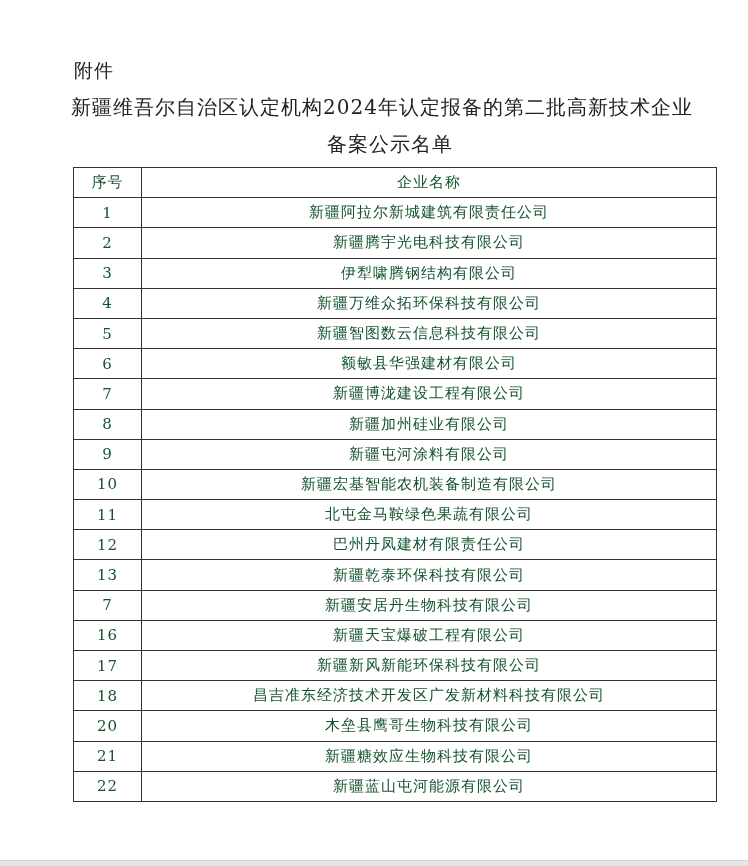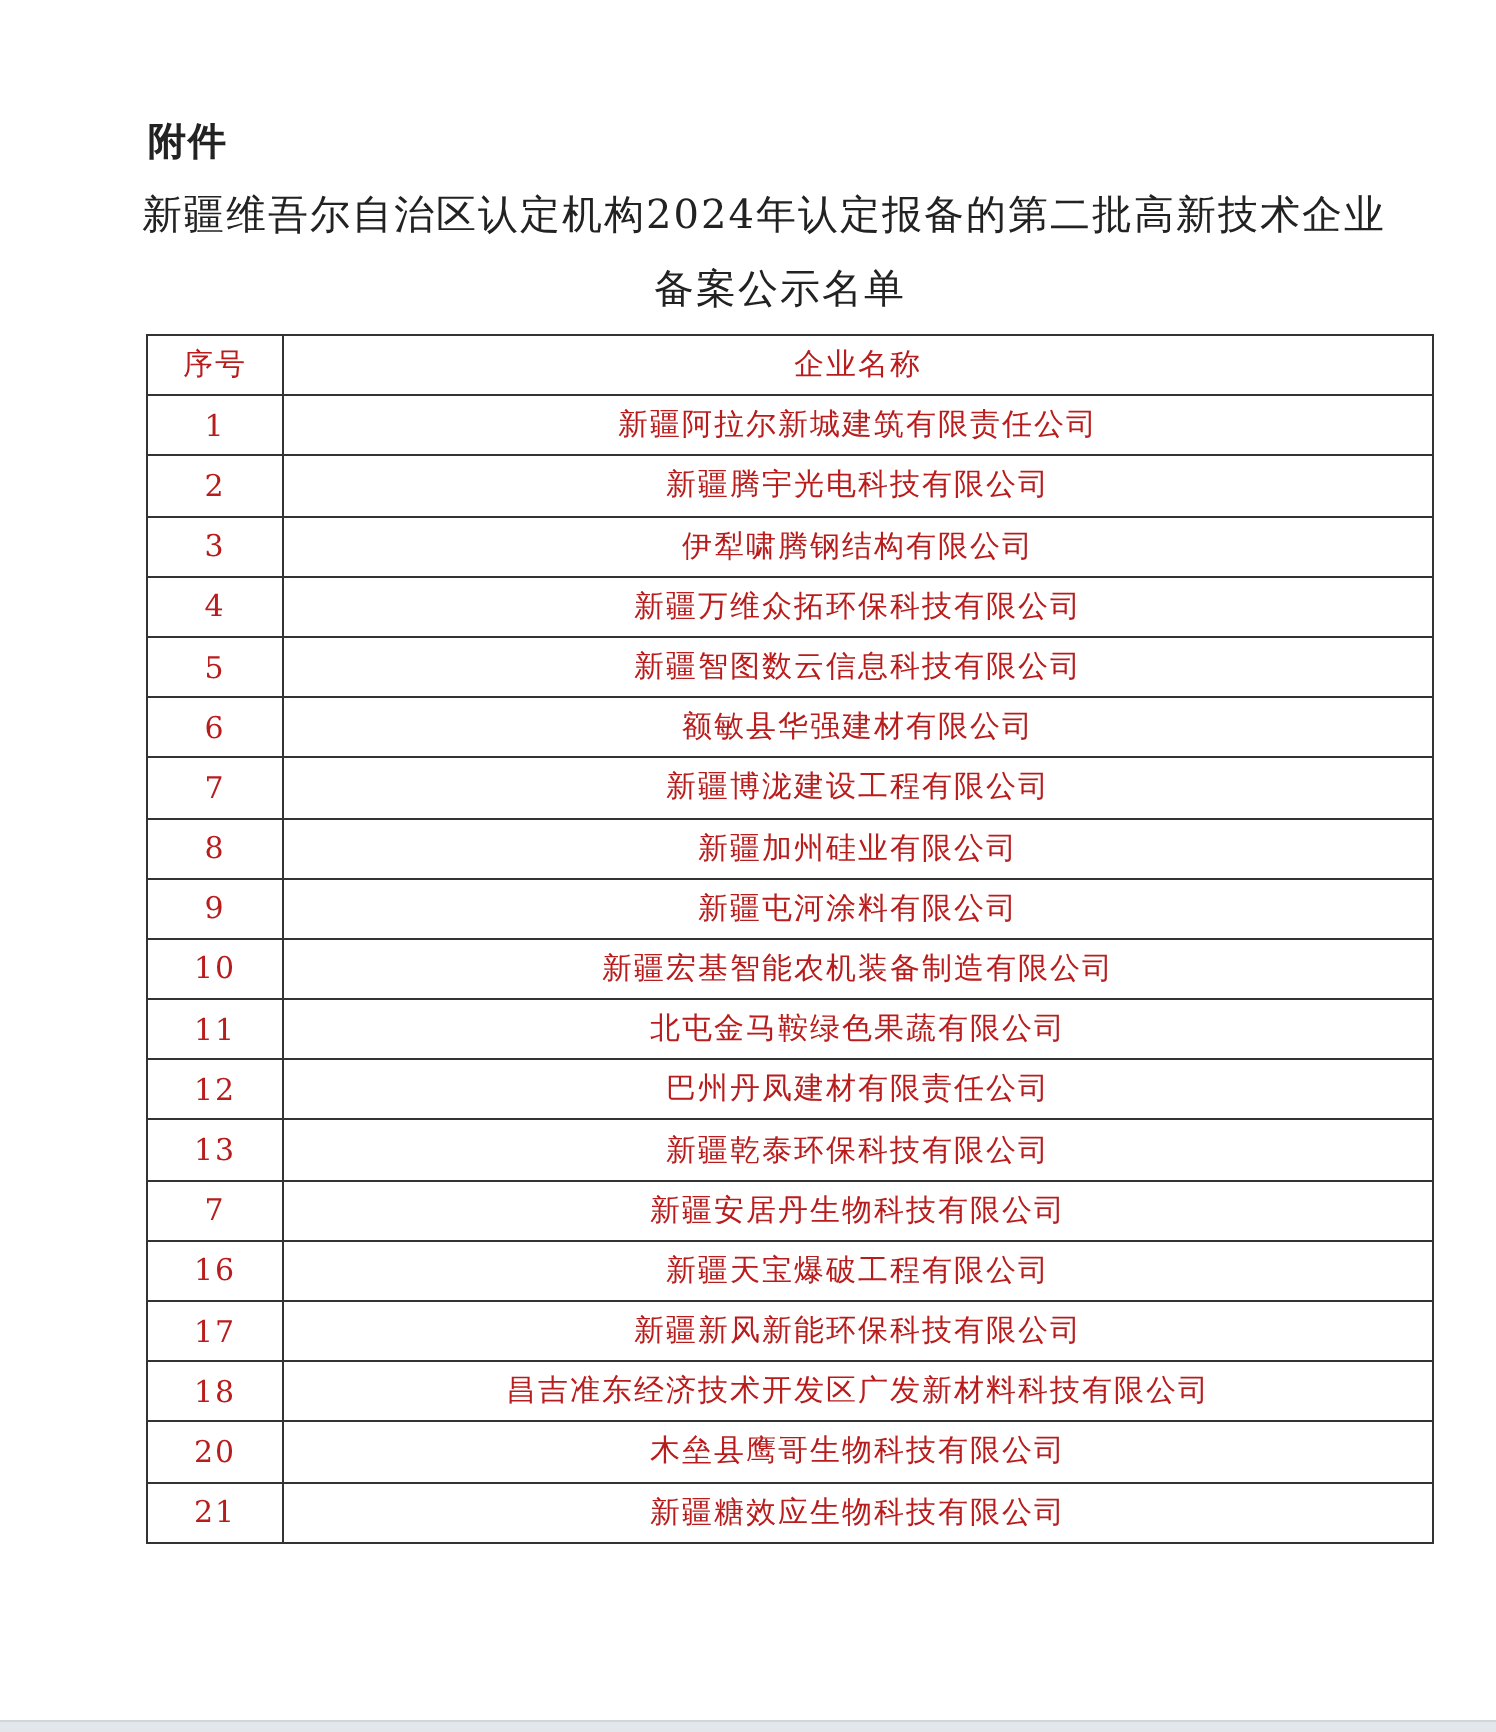--- a/index.html
+++ b/index.html
@@ -4,37 +4,37 @@
   <style>
     html, body { margin: 0; padding: 0; }
     body {
       width: 748px; height: 866px; overflow: hidden; position: relative;
       background: #ffffff;
       font-family: "DejaVu Serif", "Liberation Serif", serif;
       color: #222;
     }
     .attachment {
       position: absolute; left: 74px; top: 58px;
-      font-size: 19px; letter-spacing: 1px; font-weight: bold;
+      font-size: 19px; letter-spacing: 1px;
     }
     .title {
       position: absolute; left: 0; width: 748px; text-align: center;
       font-size: 20px; letter-spacing: 1px;
     }
     .title.l1 { top: 94px; left: 8px; }
     .title.l2 { top: 131px; left: 16px; }
     table {
       position: absolute; left: 73px; top: 167px;
       width: 644px; border-collapse: collapse; table-layout: fixed;
     }
     td, th {
       border: 1.5px solid #333;
       height: 29.2px; padding: 0;
       text-align: center; font-weight: normal;
-      font-size: 15px; color: #b91c1c; letter-spacing: 1px;
+      font-size: 15px; color: #14532d; letter-spacing: 1px;
     }
     col.c1 { width: 68px; }
     .bottom-bar {
       position: absolute; left: 0; top: 860px; width: 748px; height: 6px;
       background: #e3e7eb; border-top: 1px solid #d0d6dc;
     }
   </style>
 </head>
 <body>
 
@@ -123,16 +123,20 @@
         <td>昌吉准东经济技术开发区广发新材料科技有限公司</td>
       </tr>
       <tr>
         <td>20</td>
         <td>木垒县鹰哥生物科技有限公司</td>
       </tr>
       <tr>
         <td>21</td>
         <td>新疆糖效应生物科技有限公司</td>
       </tr>
+      <tr>
+        <td>22</td>
+        <td>新疆蓝山屯河能源有限公司</td>
+      </tr>
     </tbody>
 </table>
 
 <div class="bottom-bar"></div>
 
 </body></html>

